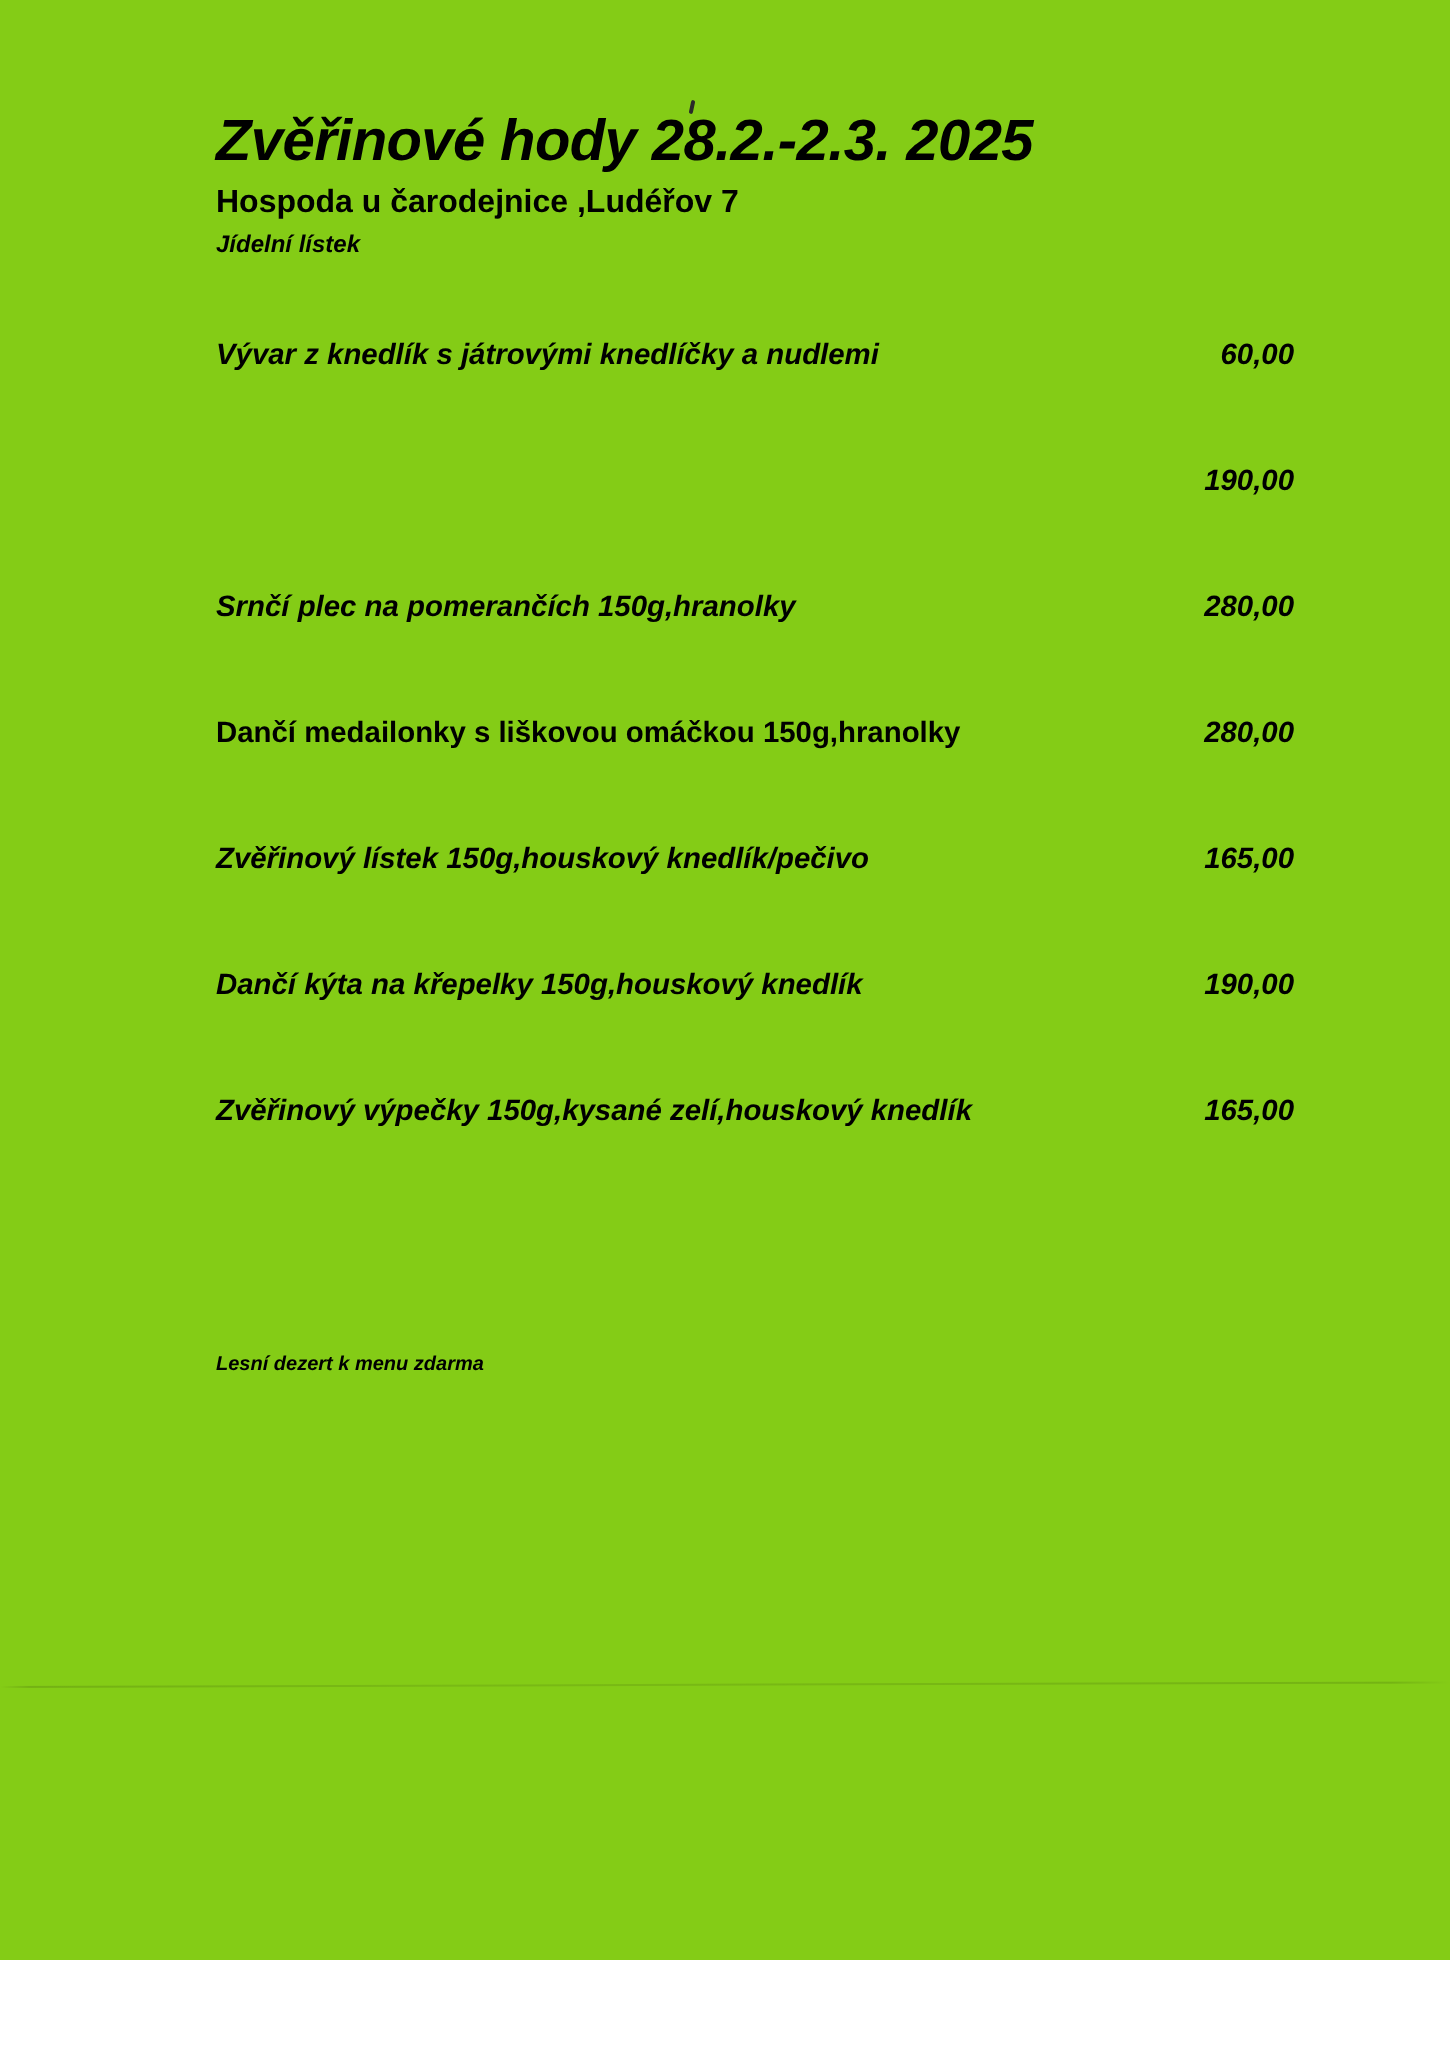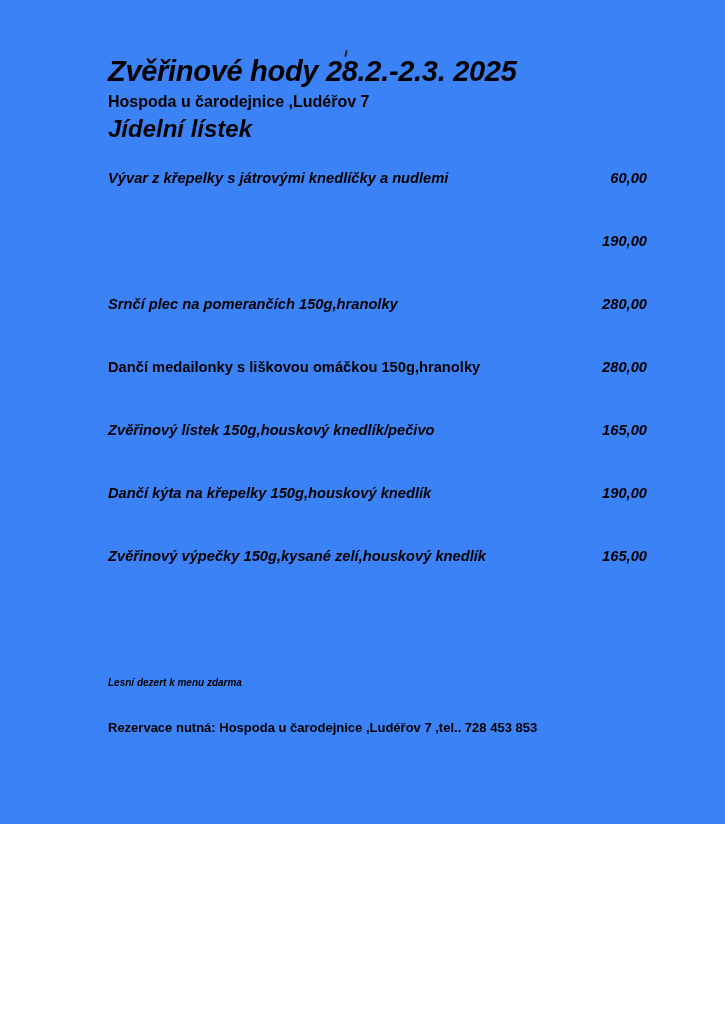--- a/index.html
+++ b/index.html
@@ -4,22 +4,22 @@
 <title>Zvěřinové hody</title>
 <style>
   html, body {
     margin: 0;
     padding: 0;
     background: #ffffff;
   }
   .page {
     position: relative;
     width: 725px;
-    height: 824px;
-    background: #3b82f6;
+    height: 980px;
+    background: #84cc16;
     overflow: hidden;
     font-family: "Liberation Sans", sans-serif;
     color: #000000;
     -webkit-font-smoothing: antialiased;
   }
 
   
   .header {
     position: absolute;
     left: 108px;
@@ -37,21 +37,21 @@
   }
   .doc-subtitle {
     font-size: 16px;
     font-weight: bold;
     font-style: normal;
     line-height: 1.25;
     margin: 5px 0 0 0;
     white-space: nowrap;
   }
   .doc-section {
-    font-size: 24px;
+    font-size: 12px;
     font-weight: bold;
     font-style: italic;
     line-height: 1.2;
     margin: 3px 0 0 0;
     white-space: nowrap;
   }
 
   
   .menu {
     position: absolute;
@@ -149,21 +149,21 @@
 
   <div class="header">
     <h1 class="doc-title">Zvěřinové hody 28.2.-2.3. 2025</h1>
     <p class="doc-subtitle">Hospoda u čarodejnice ,Ludéřov 7</p>
     <p class="doc-section">Jídelní lístek</p>
   </div>
 
   <div class="menu">
 
     <div class="menu-row">
-      <span class="dish">Vývar z křepelky s játrovými knedlíčky a nudlemi</span>
+      <span class="dish">Vývar z knedlík s játrovými knedlíčky a nudlemi</span>
       <span class="price">60,00</span>
     </div>
 
 
     <div class="menu-row">
       <span class="price">190,00</span>
     </div>
 
     <div class="menu-row">
       <span class="dish">Srnčí plec na pomerančích 150g,hranolky</span>
@@ -187,18 +187,17 @@
 
     <div class="menu-row">
       <span class="dish">Zvěřinový výpečky 150g,kysané zelí,houskový knedlík</span>
       <span class="price">165,00</span>
     </div>
 
   </div>
 
   <p class="dessert-note">Lesní dezert k menu zdarma</p>
 
-  <p class="reservation-note">Rezervace nutná: Hospoda u čarodejnice ,Ludéřov 7 ,tel.. 728 453 853</p>
 
   <div class="scan-line"></div>
   <div class="scan-speck"></div>
 
 </div>
 
 </body></html>

